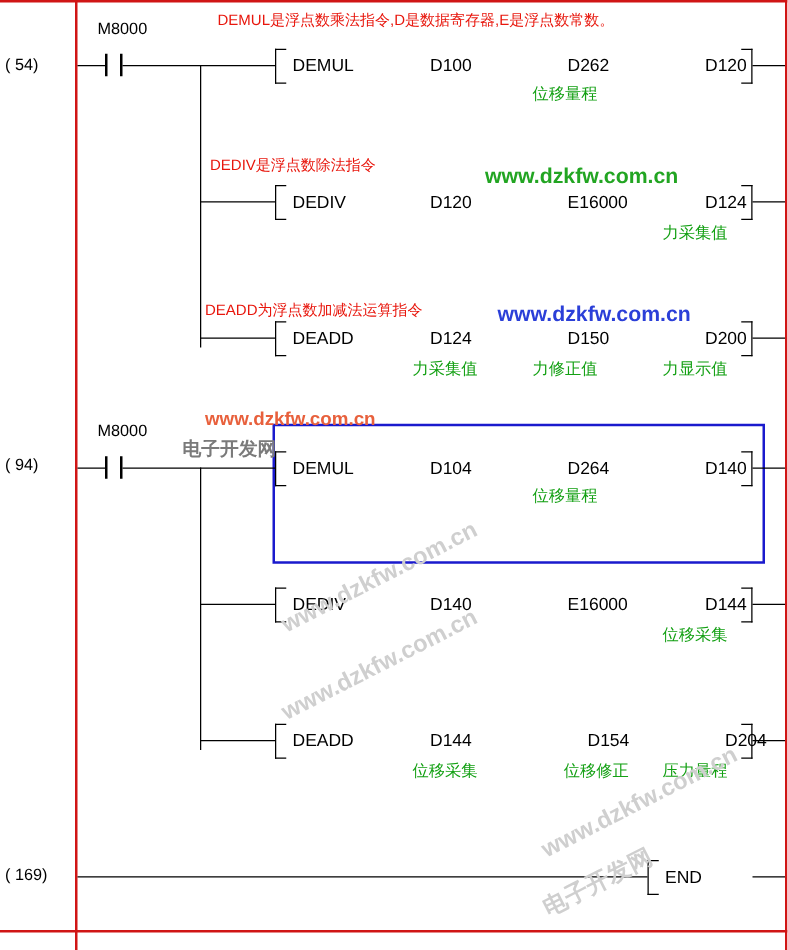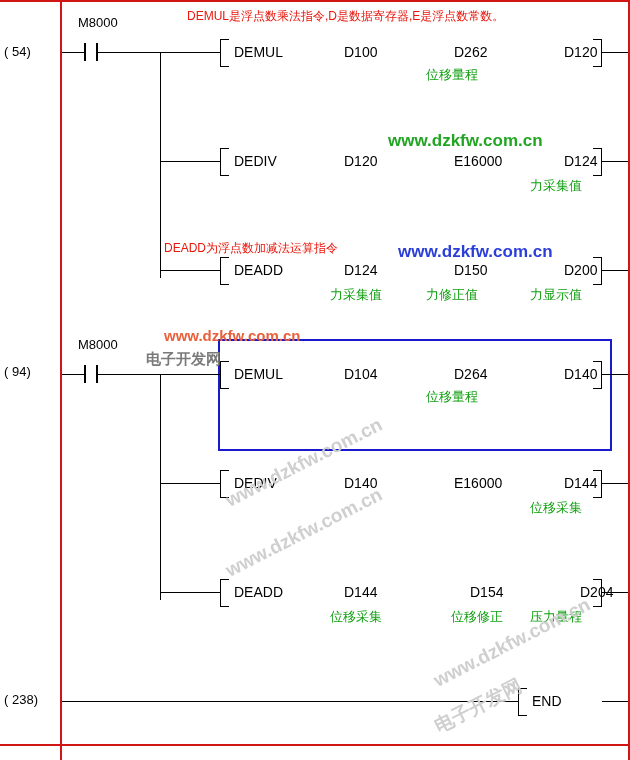--- a/index.html
+++ b/index.html
@@ -77,35 +77,36 @@
     <div class="brk-l"></div>
     <div class="fields">
       <span class="fld" style="width:110px;margin-left:6px;">DEMUL</span>
       <span class="fld" style="width:110px;">D100</span>
       <span class="fld" style="width:110px;">D262</span>
       <span class="fld" style="width:80px;">D120</span>
     </div>
     <div class="brk-r"></div>
   </div>
   <div class="wire h" style="left:602px;top:52px;width:26px;"></div>
-  <div class="note-red" style="left:187px;top:8px;text-align:right;">DEMUL是浮点数乘法指令,D是数据寄存器,E是浮点数常数。</div>
+  <div class="note-red" style="left:174px;top:8px;text-align:right;">DEMUL是浮点数乘法指令,D是数据寄存器,E是浮点数常数。</div>
   <div class="note-green" style="left:426px;top:66px;">位移量程</div>
 
   <div class="wire h" style="left:160px;top:161px;width:60px;"></div>
   <div class="instr" style="left:220px;top:148px;width:382px;">
     <div class="brk-l"></div>
     <div class="fields">
       <span class="fld" style="width:110px;margin-left:6px;">DEDIV</span>
       <span class="fld" style="width:110px;">D120</span>
       <span class="fld" style="width:110px;">E16000</span>
       <span class="fld" style="width:80px;">D124</span>
     </div>
     <div class="brk-r"></div>
   </div>
   <div class="wire h" style="left:602px;top:161px;width:26px;"></div>
+  <div class="note-red" style="left:168px;top:124px;">DEDIV是浮点数除法指令</div>
   <div class="note-green" style="left:530px;top:177px;">力采集值</div>
 
   <div class="wire h" style="left:160px;top:270px;width:60px;"></div>
   <div class="instr" style="left:220px;top:257px;width:382px;">
     <div class="brk-l"></div>
     <div class="fields">
       <span class="fld" style="width:110px;margin-left:6px;">DEADD</span>
       <span class="fld" style="width:110px;">D124</span>
       <span class="fld" style="width:110px;">D150</span>
       <span class="fld" style="width:80px;">D200</span>
@@ -169,21 +170,21 @@
       <span class="fld" style="width:110px;margin-left:16px;">D154</span>
       <span class="fld" style="width:80px;">D204</span>
     </div>
     <div class="brk-r"></div>
   </div>
   <div class="wire h" style="left:602px;top:592px;width:26px;"></div>
   <div class="note-green" style="left:330px;top:608px;">位移采集</div>
   <div class="note-green" style="left:451px;top:608px;">位移修正</div>
   <div class="note-green" style="left:530px;top:608px;">压力量程</div>
 
-  <div class="step-label" style="left:4px;top:692px;">( 238)</div>
+  <div class="step-label" style="left:4px;top:692px;">( 169)</div>
   <div class="wire h" style="left:62px;top:701px;width:456px;"></div>
   <div class="instr" style="left:518px;top:688px;width:84px;">
     <div class="brk-l"></div>
     <div class="fields">
       <span class="fld" style="width:60px;margin-left:6px;">END</span>
     </div>
   </div>
   <div class="wire h" style="left:602px;top:701px;width:26px;"></div>
 
   <div class="wm wm-green" style="left:388px;top:131px;">www.dzkfw.com.cn</div>

